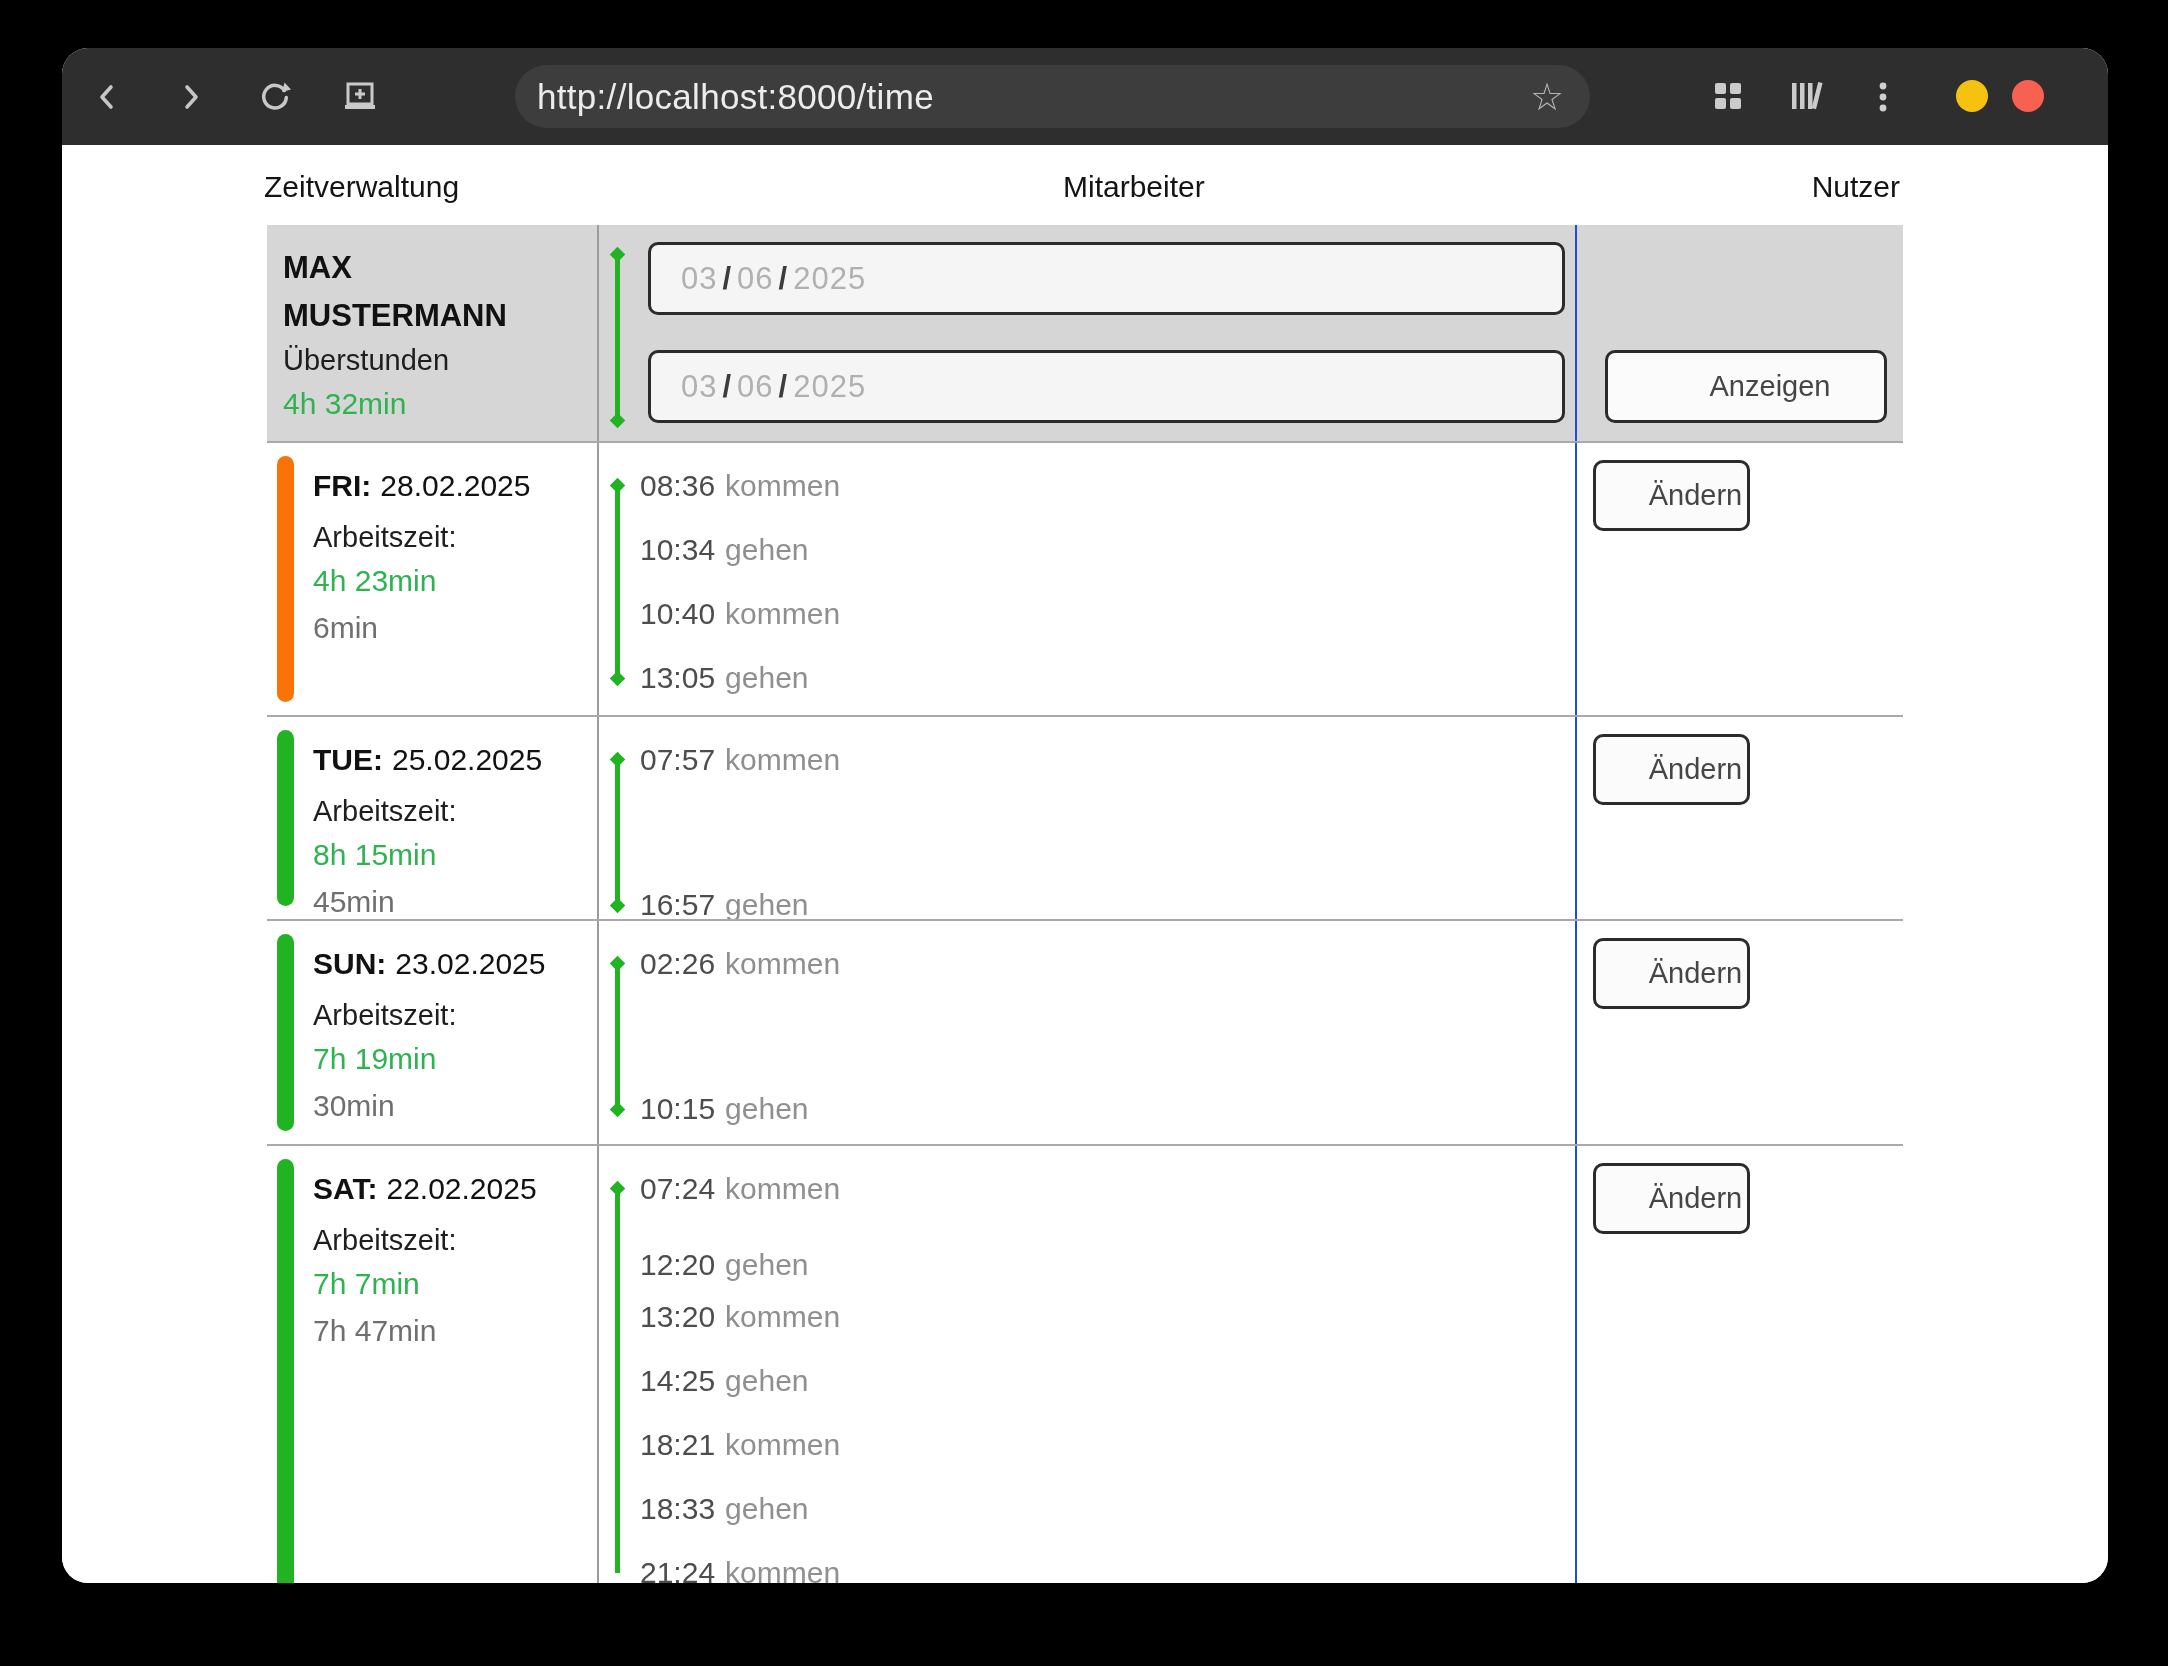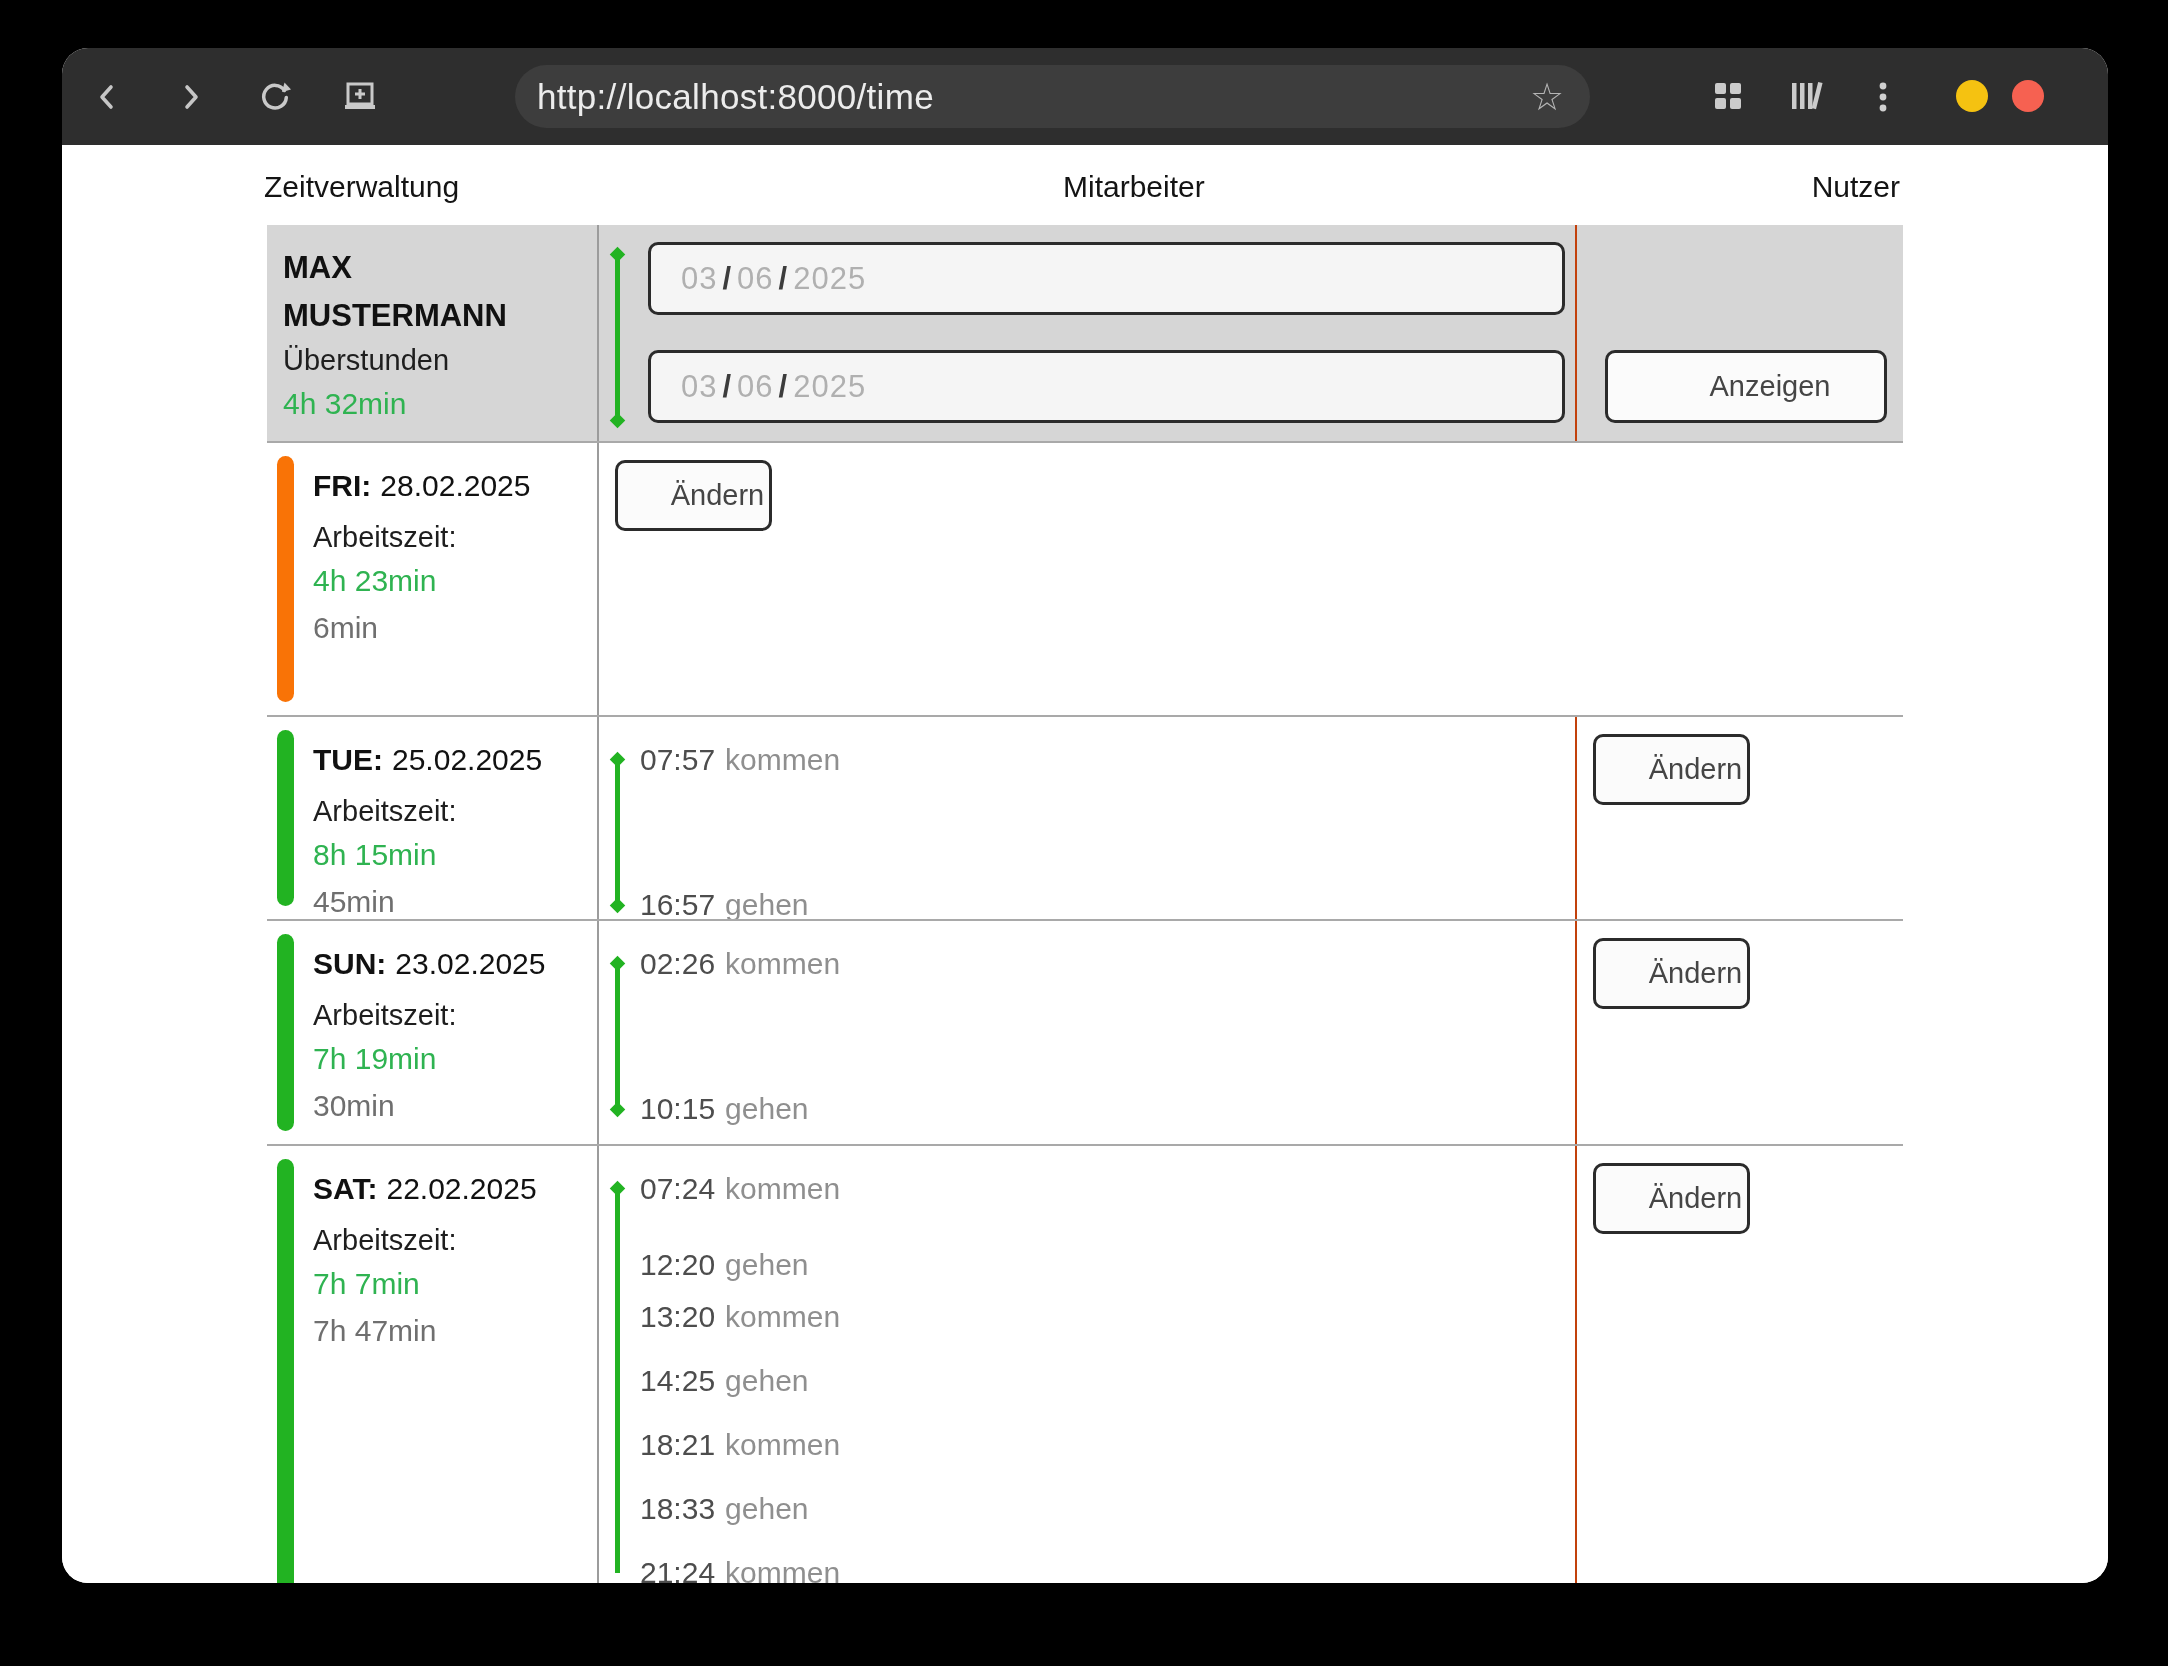--- a/index.html
+++ b/index.html
@@ -20,21 +20,21 @@
   .win-dot { position:absolute; top:32px; width:32px; height:32px; border-radius:50%; border:none; cursor:pointer; }
 
   
   .content { position:absolute; left:0; top:97px; width:2046px; height:1438px; background:#fff; }
   .pnav-item { position:absolute; top:24px; font-size:30px; line-height:36px; color:#141414; cursor:pointer; }
 
   .table { position:absolute; left:205px; top:80px; width:1636px; }
   .row { position:relative; display:flex; width:1636px; }
   .row.day-row { border-top:2px solid #a9a9a9; }
   .c1 { position:relative; width:332px; border-right:2px solid #9c9c9c; }
-  .c2 { position:relative; width:978px; border-right:2px solid #c2410c; }
+  .c2 { position:relative; width:978px; border-right:2px solid #1d4ed8; }
   .c3 { position:relative; width:326px; }
   .row.header { height:216px; background:#d6d6d6; }
 
   
   .name { position:absolute; left:16px; top:19px; width:250px; font-weight:bold;
           font-size:31px; line-height:48px; color:#111; }
   .ot-label { position:absolute; left:16px; top:118px; font-size:29px; line-height:34px; color:#1e1e1e; }
   .ot-value { position:absolute; left:16px; top:162px; font-size:30px; line-height:34px; }
   .date-input { position:absolute; left:49px; width:917px; height:73px; background:#f5f5f5;
                 border:3px solid #2b2b2b; border-radius:10px; cursor:text; }
@@ -162,20 +162,30 @@
           <div class="row day-row" style="height: 274px;">
     <div class="c1">
       <span class="daybar" style="background: rgb(249, 115, 6);"></span>
       <div class="line title">
         <span class="day-label">FRI:</span><span class="day-date">28.02.2025</span>
       </div>
       <div class="line work-label">Arbeitszeit:</div>
       <div class="line work-time green-text">4h 23min</div>
       <div class="line extra-time">6min</div>
     </div>
+    <div class="c2">
+      <div class="timeline" style="top: 43px; height: 192px;">
+        <span class="diamond top"></span>
+                <span class="diamond bottom"></span>
+      </div>
+    <div class="entry" style="top: 26px;"><span class="t">08:36</span><span class="k">kommen</span></div>
+              <div class="entry" style="top: 90px;"><span class="t">10:34</span><span class="k">gehen</span></div>
+              <div class="entry" style="top: 154px;"><span class="t">10:40</span><span class="k">kommen</span></div>
+              <div class="entry" style="top: 218px;"><span class="t">13:05</span><span class="k">gehen</span></div>
+            </div>
     <div class="c3">
       <button class="btn andern">Ändern</button>
     </div>
   </div>
           <div class="row day-row" style="height: 204px;">
     <div class="c1">
       <span class="daybar" style="background: rgb(34, 179, 34);"></span>
       <div class="line title">
         <span class="day-label">TUE:</span><span class="day-date">25.02.2025</span>
       </div>

